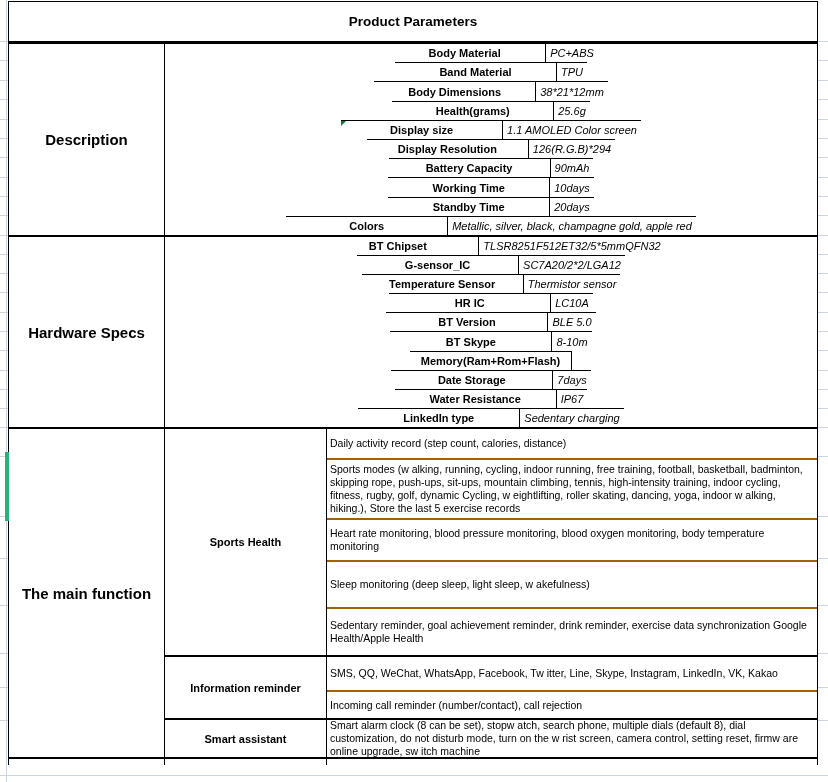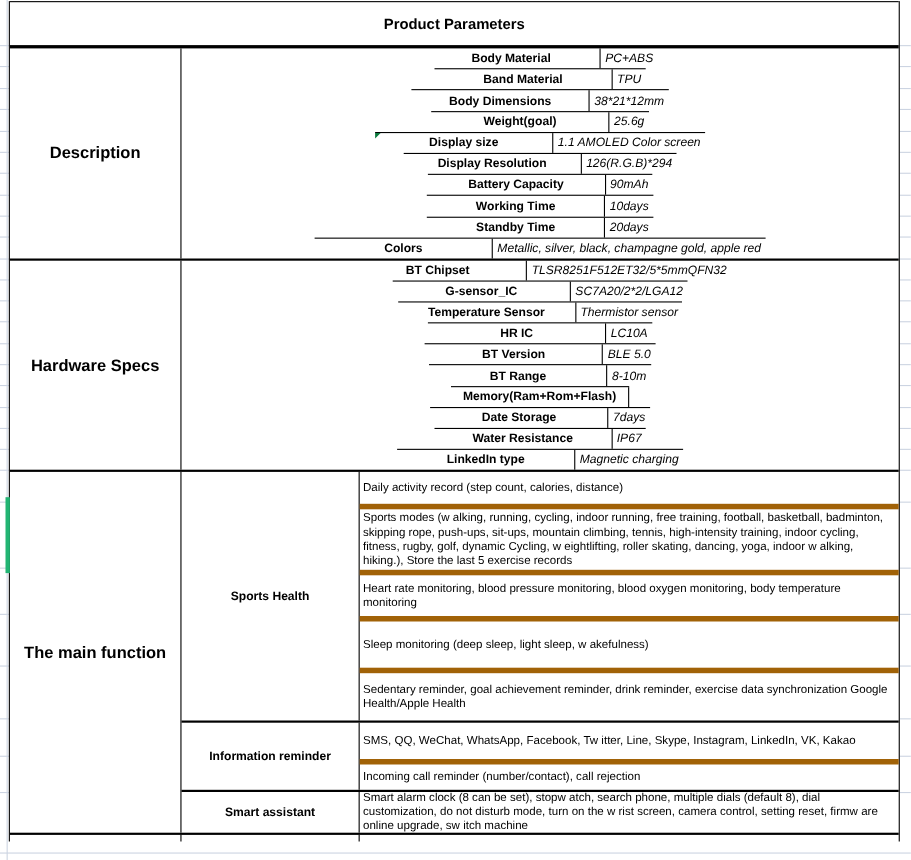--- a/index.html
+++ b/index.html
@@ -56,21 +56,21 @@
     width:162px;flex:0 0 162px;border-right:1px solid #000;box-sizing:border-box;
     display:flex;align-items:center;justify-content:center;
     font-weight:bold;font-size:11px;text-align:center;
   }
   .items{flex:1;display:flex;flex-direction:column;}
   .item{
     display:flex;align-items:center;
     font-size:10.5px;line-height:13px;
     padding:2px 6px 2px 3px;box-sizing:border-box;
   }
-  .item + .item{border-top:5px solid #a16207;}
+  .item + .item{border-top:2px solid #a16207;}
   
   .stub{height:6px;display:flex;}
   .stub-a{width:156px;flex:0 0 156px;border-right:1px solid #000;box-sizing:border-box;}
   .stub-b{width:162px;flex:0 0 162px;border-right:1px solid #000;box-sizing:border-box;}
 </style>
 </head>
 <body style="--accent: #22b573; --comment: #0a7a3d; --gridline: #ccd4e2;">
 
 <div class="gridline-v"></div>
 <div id="hlines">
@@ -119,21 +119,21 @@
       </div>
       <div class="row">
         <div class="cell-label">Band Material</div>
         <div class="cell-value">TPU</div>
       </div>
       <div class="row">
         <div class="cell-label">Body Dimensions</div>
         <div class="cell-value">38*21*12mm</div>
       </div>
       <div class="row">
-        <div class="cell-label">Weight(goal)</div>
+        <div class="cell-label">Health(grams)</div>
         <div class="cell-value">25.6g</div>
       </div>
       <div class="row">
         <div class="cell-label">
           <span class="comment-tri"></span>
           <span>Display size</span>
         </div>
         <div class="cell-value">1.1 AMOLED Color screen</div>
       </div>
       <div class="row">
@@ -176,37 +176,37 @@
       </div>
       <div class="row">
         <div class="cell-label">HR IC</div>
         <div class="cell-value">LC10A</div>
       </div>
       <div class="row">
         <div class="cell-label">BT Version</div>
         <div class="cell-value">BLE 5.0</div>
       </div>
       <div class="row">
-        <div class="cell-label">BT Range</div>
+        <div class="cell-label">BT Skype</div>
         <div class="cell-value">8-10m</div>
       </div>
       <div class="row">
         <div class="cell-label">Memory(Ram+Rom+Flash)</div>
       </div>
       <div class="row">
         <div class="cell-label">Date Storage</div>
         <div class="cell-value">7days</div>
       </div>
       <div class="row">
         <div class="cell-label">Water Resistance</div>
         <div class="cell-value">IP67</div>
       </div>
       <div class="row">
         <div class="cell-label">LinkedIn type</div>
-        <div class="cell-value">Magnetic charging</div>
+        <div class="cell-value">Sedentary charging</div>
       </div>
     </div>
   </div>
 
   <div class="band main">
     <div class="band-label">The main function</div>
     <div class="groups">
 
       <div class="group">
         <div class="group-label">Sports Health</div>

